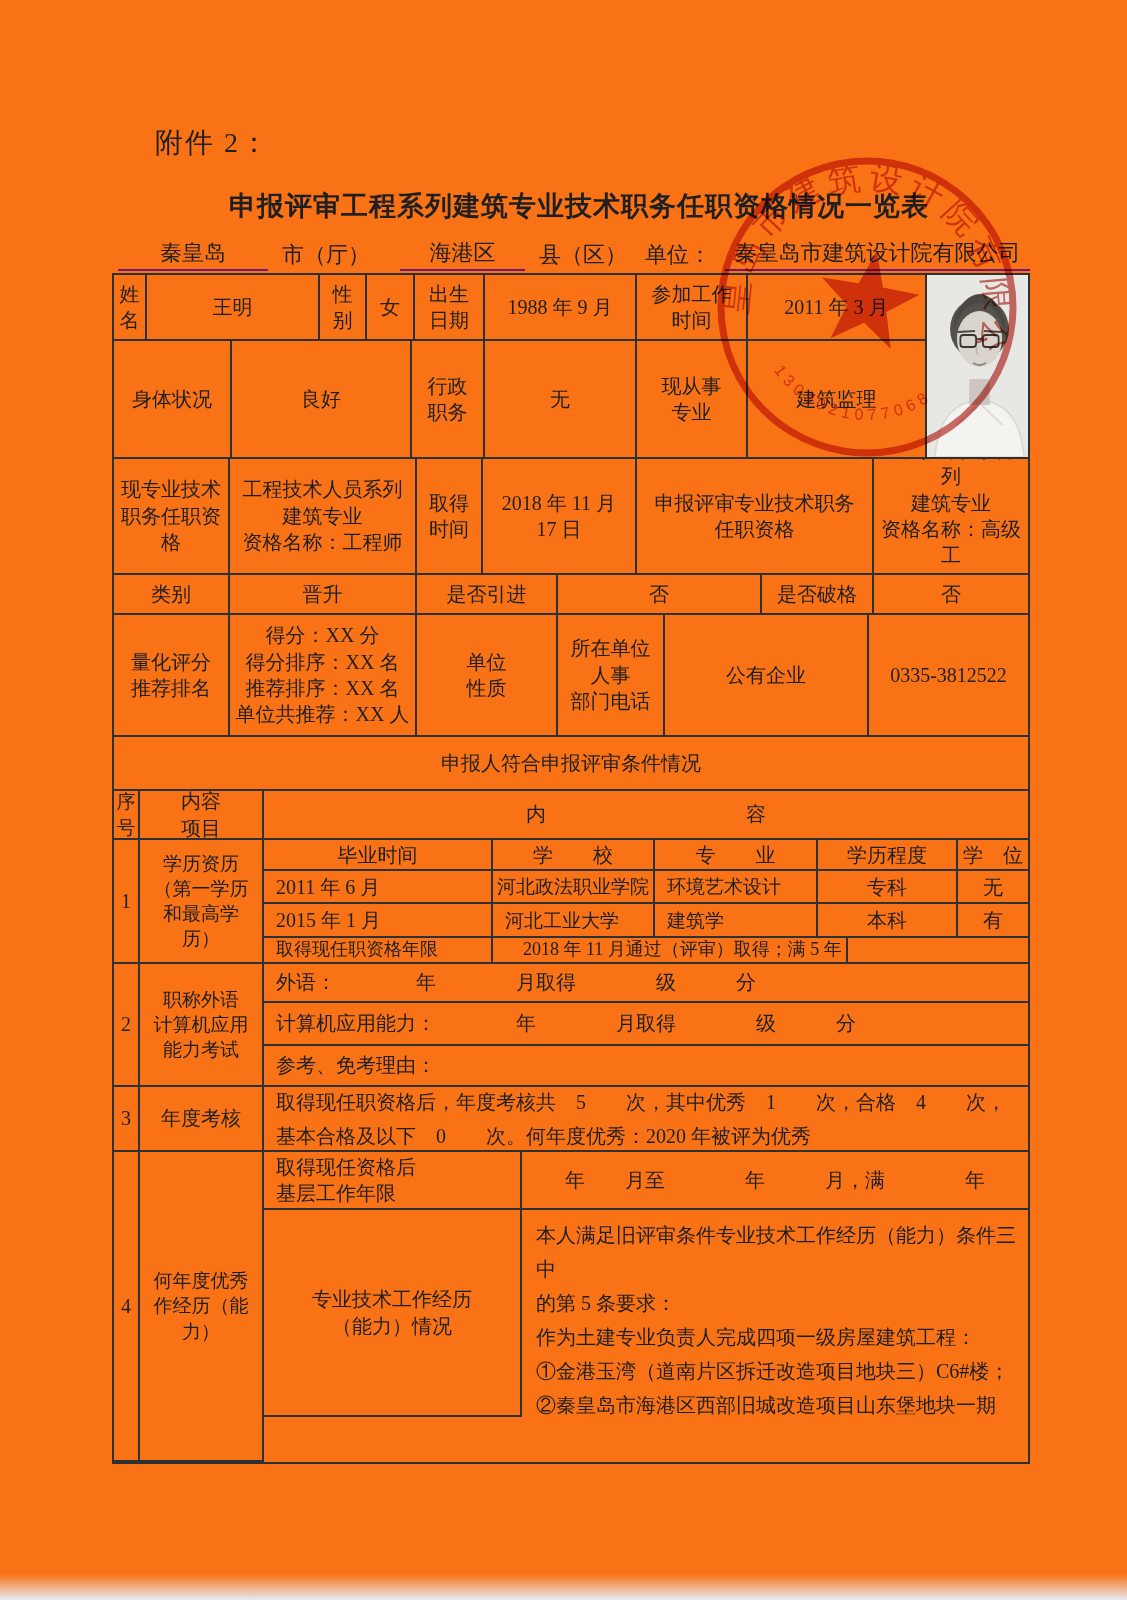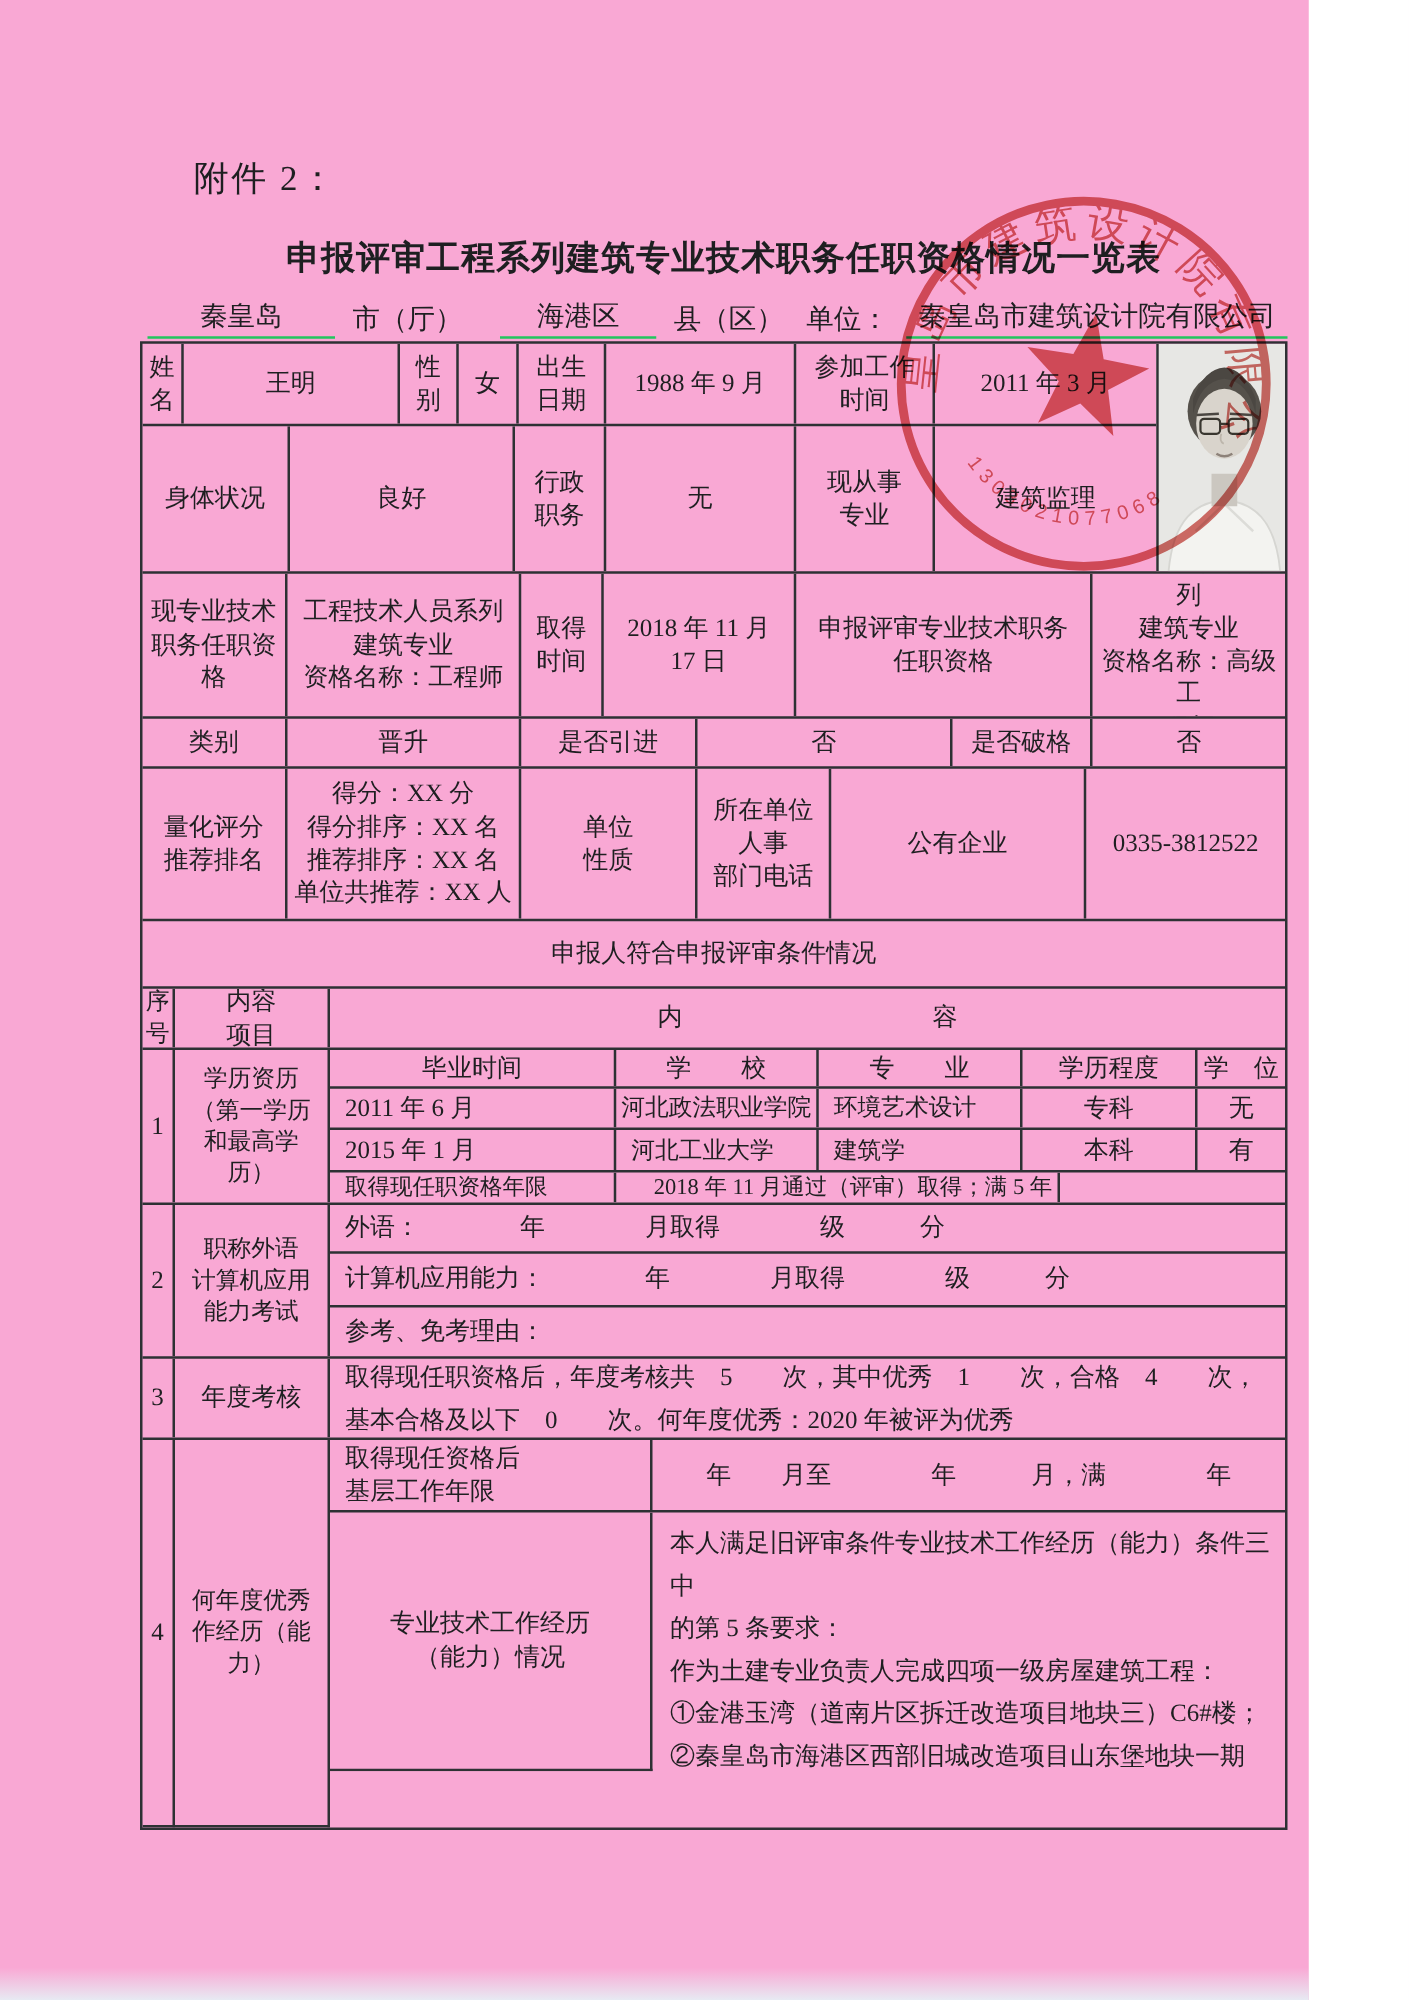--- a/index.html
+++ b/index.html
@@ -3,28 +3,28 @@
 <meta charset="utf-8">
 <style>
   :root{
     --ln:#2e3134;
     --ink:#1e1f21;
     --stamp:#c8453f;
   }
   *{box-sizing:border-box;margin:0;padding:0;}
   html,body{background:#ffffff;}
   body{font-family:"Liberation Serif","DejaVu Serif",serif;color:var(--ink);}
-  .sheet{position:relative;width:1047px;height:1600px;background:#f9a8d4;overflow:hidden;}
+  .sheet{position:relative;width:1127px;height:1600px;background:#f97316;overflow:hidden;}
 
   .attach{position:absolute;left:155px;top:124px;font-size:28px;letter-spacing:2px;}
   .doc-title{position:absolute;left:120px;top:188px;width:918px;text-align:center;
     font-size:27px;font-weight:600;letter-spacing:1px;}
   .region{position:absolute;left:118px;top:238px;width:912px;display:flex;align-items:flex-end;
     font-size:22px;white-space:nowrap;}
-  .useg{border-bottom:2px solid #22c55e;text-align:center;padding:0 6px 1px 6px;}
+  .useg{border-bottom:2px solid #701a75;text-align:center;padding:0 6px 1px 6px;}
   .u-city{width:150px;}
   .u-county{width:125px;margin-left:26px;}
   .u-unit{flex:1;margin-left:10px;}
   .rlbl{margin-left:14px;margin-right:4px;padding-bottom:1px;}
 
   .tbl{position:absolute;left:112px;top:273px;width:918px;border:2px solid var(--ln);
     font-size:20px;line-height:1.32;}
   .row{display:flex;border-bottom:2px solid var(--ln);overflow:hidden;}
   .row:last-child{border-bottom:none;}
   .c{flex:0 0 auto;border-right:2px solid var(--ln);display:flex;align-items:center;

